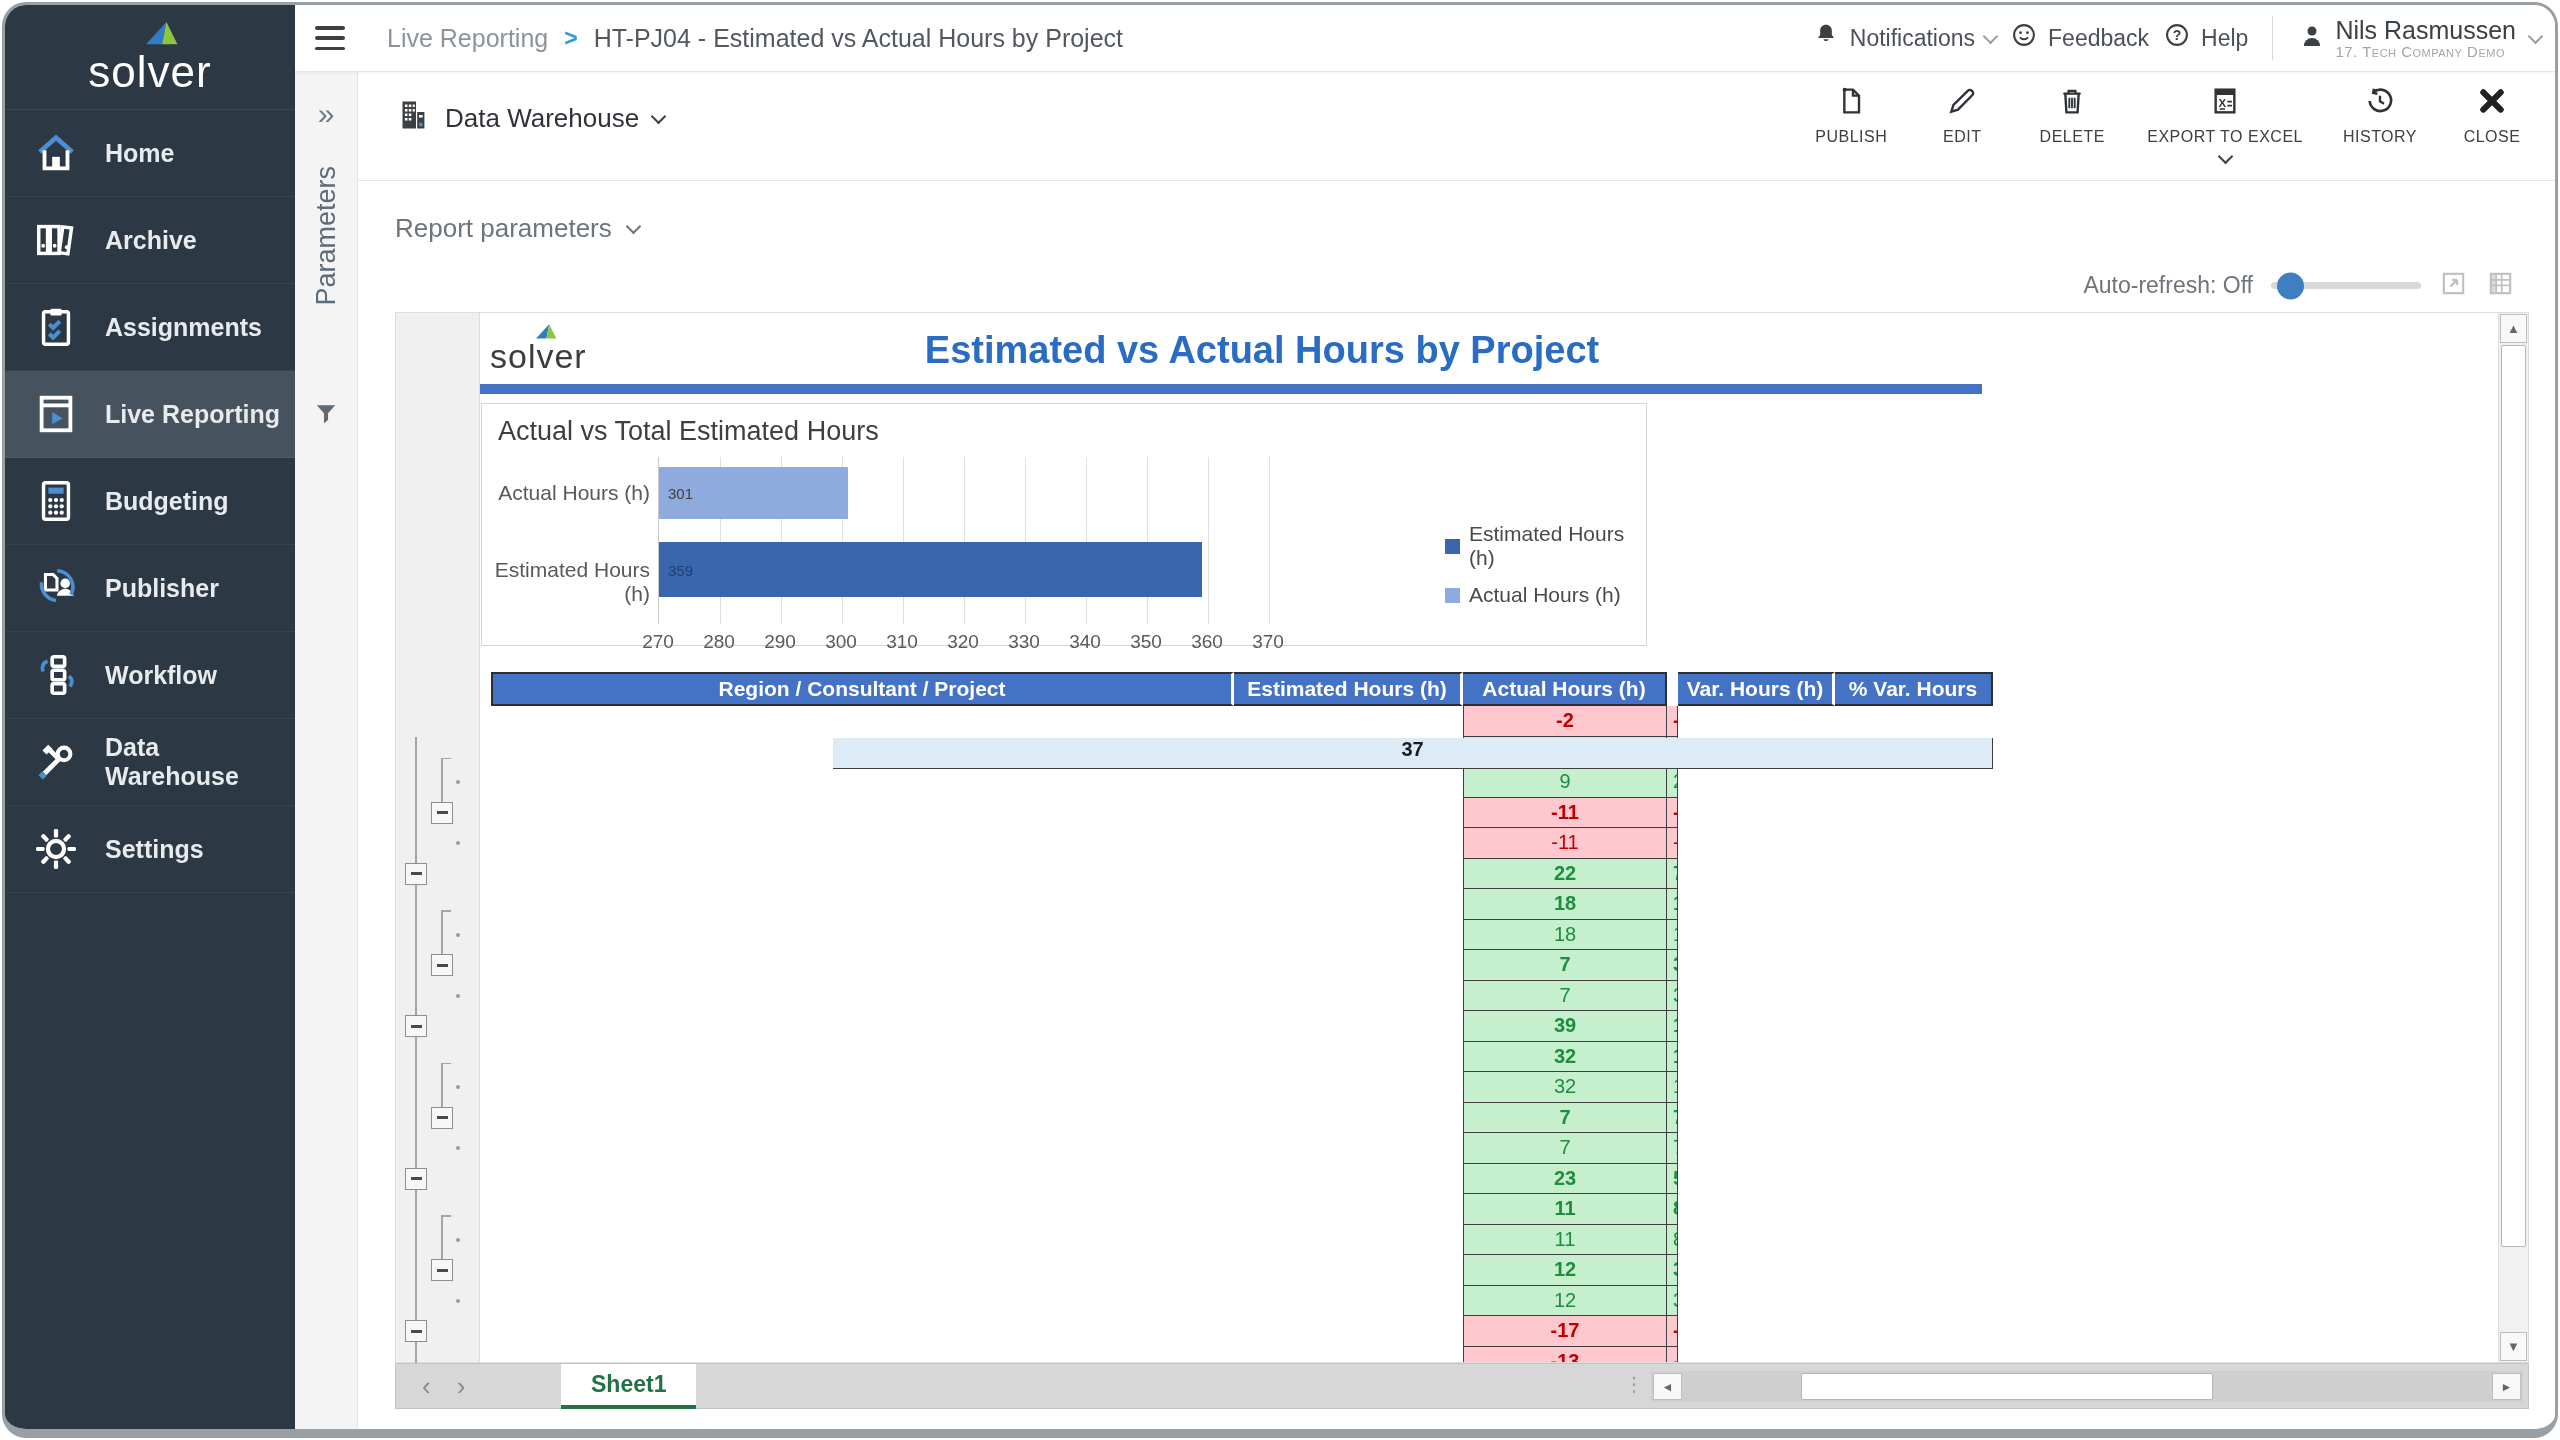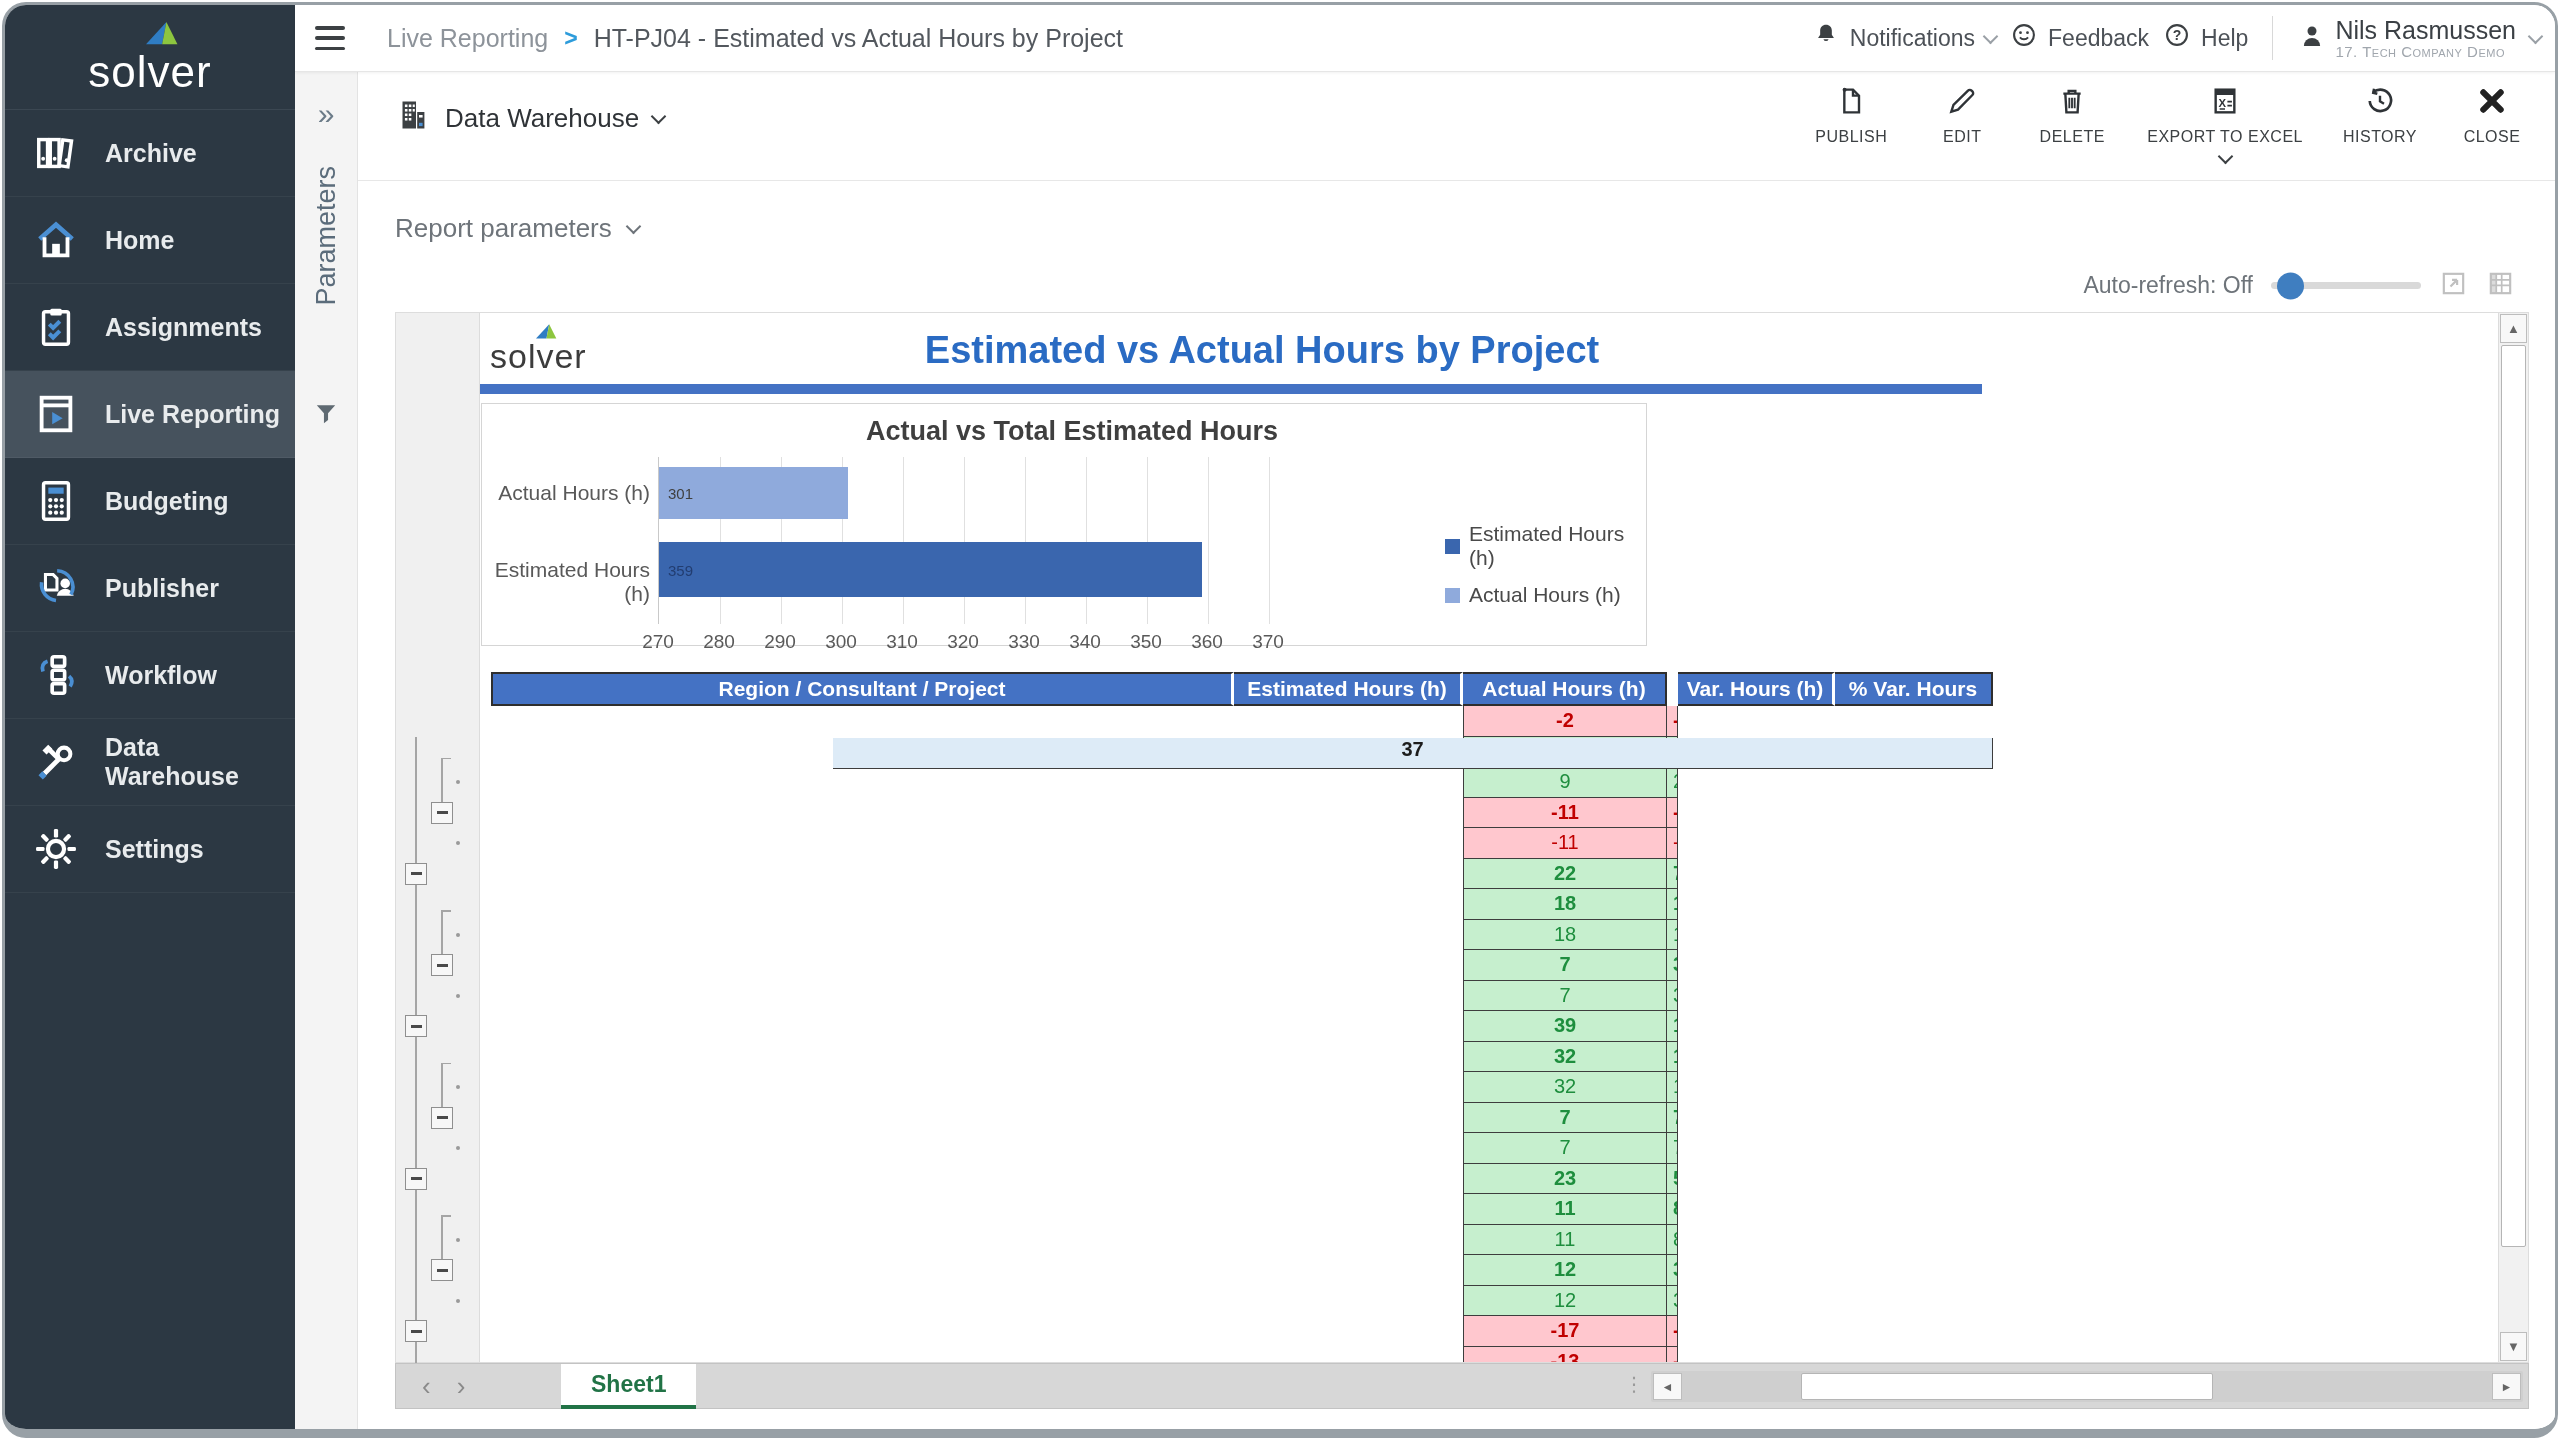--- a/index.html
+++ b/index.html
@@ -91,22 +91,22 @@
   .rep-logo{position:absolute;left:10px;top:8px;display:flex;flex-direction:column;align-items:center;}
   .rep-logo svg{width:52px;height:22px;margin-bottom:-6px;margin-left:18px;}
   .rep-logo .rl-text{font-size:34px;color:#3c3c3c;letter-spacing:1px;}
   .rep-title{position:absolute;left:0;width:1502px;top:16px;text-align:center;
     font-size:38px;font-weight:bold;color:#2a6bc3;padding-left:31px;}
   .rep-rule{position:absolute;left:0;top:71px;width:1502px;height:10px;background:#4472C4;}
 
   
   .chart{position:absolute;left:1px;top:90px;width:1166px;height:243px;
     border:1px solid #d5d5d5;box-sizing:border-box;background:#fff;}
-  .chart-title{position:absolute;left:16px;right:0;top:12px;text-align:center;
-    font-size:27px;font-weight:bold;color:#3f3f3f;}
+  .chart-title{position:absolute;left:16px;right:0;top:12px;text-align:left;
+    font-size:27px;font-weight:normal;color:#3f3f3f;}
   .plot{position:absolute;left:176px;top:53px;width:611px;height:167px;
     border-left:1px solid #c9c9c9;}
   .gridline{position:absolute;top:0;bottom:0;width:1px;background:#e0e0e0;}
   .hbar{position:absolute;left:0;}
   .hbar span{position:absolute;left:9px;top:50%;transform:translateY(-50%);font-size:15px;}
   .cat{position:absolute;left:0;width:168px;text-align:right;font-size:21px;color:#595959;}
   .xtick{position:absolute;top:227px;width:44px;margin-left:-22px;text-align:center;
     font-size:19px;color:#595959;}
   .legend{position:absolute;left:963px;top:118px;display:flex;flex-direction:column;gap:13px;}
   .leg-item{display:flex;align-items:center;gap:9px;font-size:21px;color:#4a4a4a;}
@@ -176,38 +176,38 @@
         <svg viewBox="0 0 24 20">
             <path d="M2 16 L14 3 L11.5 16 z" fill="#2f7dc4"></path>
             <path d="M14 3 L20.5 16 L11.5 16 z" fill="#8dc63f"></path>
           </svg>
         <span class="logo-text">solver</span>
       </div>
     </div>
     <nav>
         <div class="side-item">
           <span class="side-ic"><svg viewBox="0 0 24 24" aria-hidden="true">
+              <path d="M3.5 11.5 12 4l8.5 7.5" fill="none" stroke="#4a8fd3" stroke-width="2.4"></path>
+              <path d="M6 10.5V20h12v-9.5" fill="none" stroke="#fff" stroke-width="2"></path>
+              <rect x="10" y="14" width="4" height="6" fill="#fff"></rect>
+            </svg></span>
+          <span class="side-lbl">Home</span>
+        </div>
+        <div class="side-item">
+          <span class="side-ic"><svg viewBox="0 0 24 24" aria-hidden="true">
               <g stroke="#fff" stroke-width="1.8" fill="none">
                 <rect x="3" y="5" width="4.6" height="14"></rect>
                 <rect x="9" y="5" width="4.6" height="14"></rect>
                 <rect x="14.6" y="5.4" width="4.6" height="13.6" transform="rotate(8 17 12)"></rect>
               </g>
               <circle cx="5.3" cy="15" r="1" fill="#fff"></circle>
               <circle cx="11.3" cy="15" r="1" fill="#fff"></circle>
               <circle cx="17.6" cy="15.8" r="1" fill="#fff"></circle>
             </svg></span>
           <span class="side-lbl">Archive</span>
-        </div>
-        <div class="side-item">
-          <span class="side-ic"><svg viewBox="0 0 24 24" aria-hidden="true">
-              <path d="M3.5 11.5 12 4l8.5 7.5" fill="none" stroke="#4a8fd3" stroke-width="2.4"></path>
-              <path d="M6 10.5V20h12v-9.5" fill="none" stroke="#fff" stroke-width="2"></path>
-              <rect x="10" y="14" width="4" height="6" fill="#fff"></rect>
-            </svg></span>
-          <span class="side-lbl">Home</span>
         </div>
         <div class="side-item">
           <span class="side-ic"><svg viewBox="0 0 24 24" aria-hidden="true">
               <rect x="5.5" y="4" width="13" height="17" rx="1" fill="none" stroke="#fff" stroke-width="1.8"></rect>
               <rect x="9" y="2.5" width="6" height="3.5" rx="0.8" fill="#fff"></rect>
               <path d="M8.5 10.5l2 2 3.5-3.5" stroke="#4a8fd3" stroke-width="2.1" fill="none"></path>
               <path d="M8.5 15.5l2 2 3.5-3.5" stroke="#4a8fd3" stroke-width="2.1" fill="none"></path>
             </svg></span>
           <span class="side-lbl">Assignments</span>
         </div>

